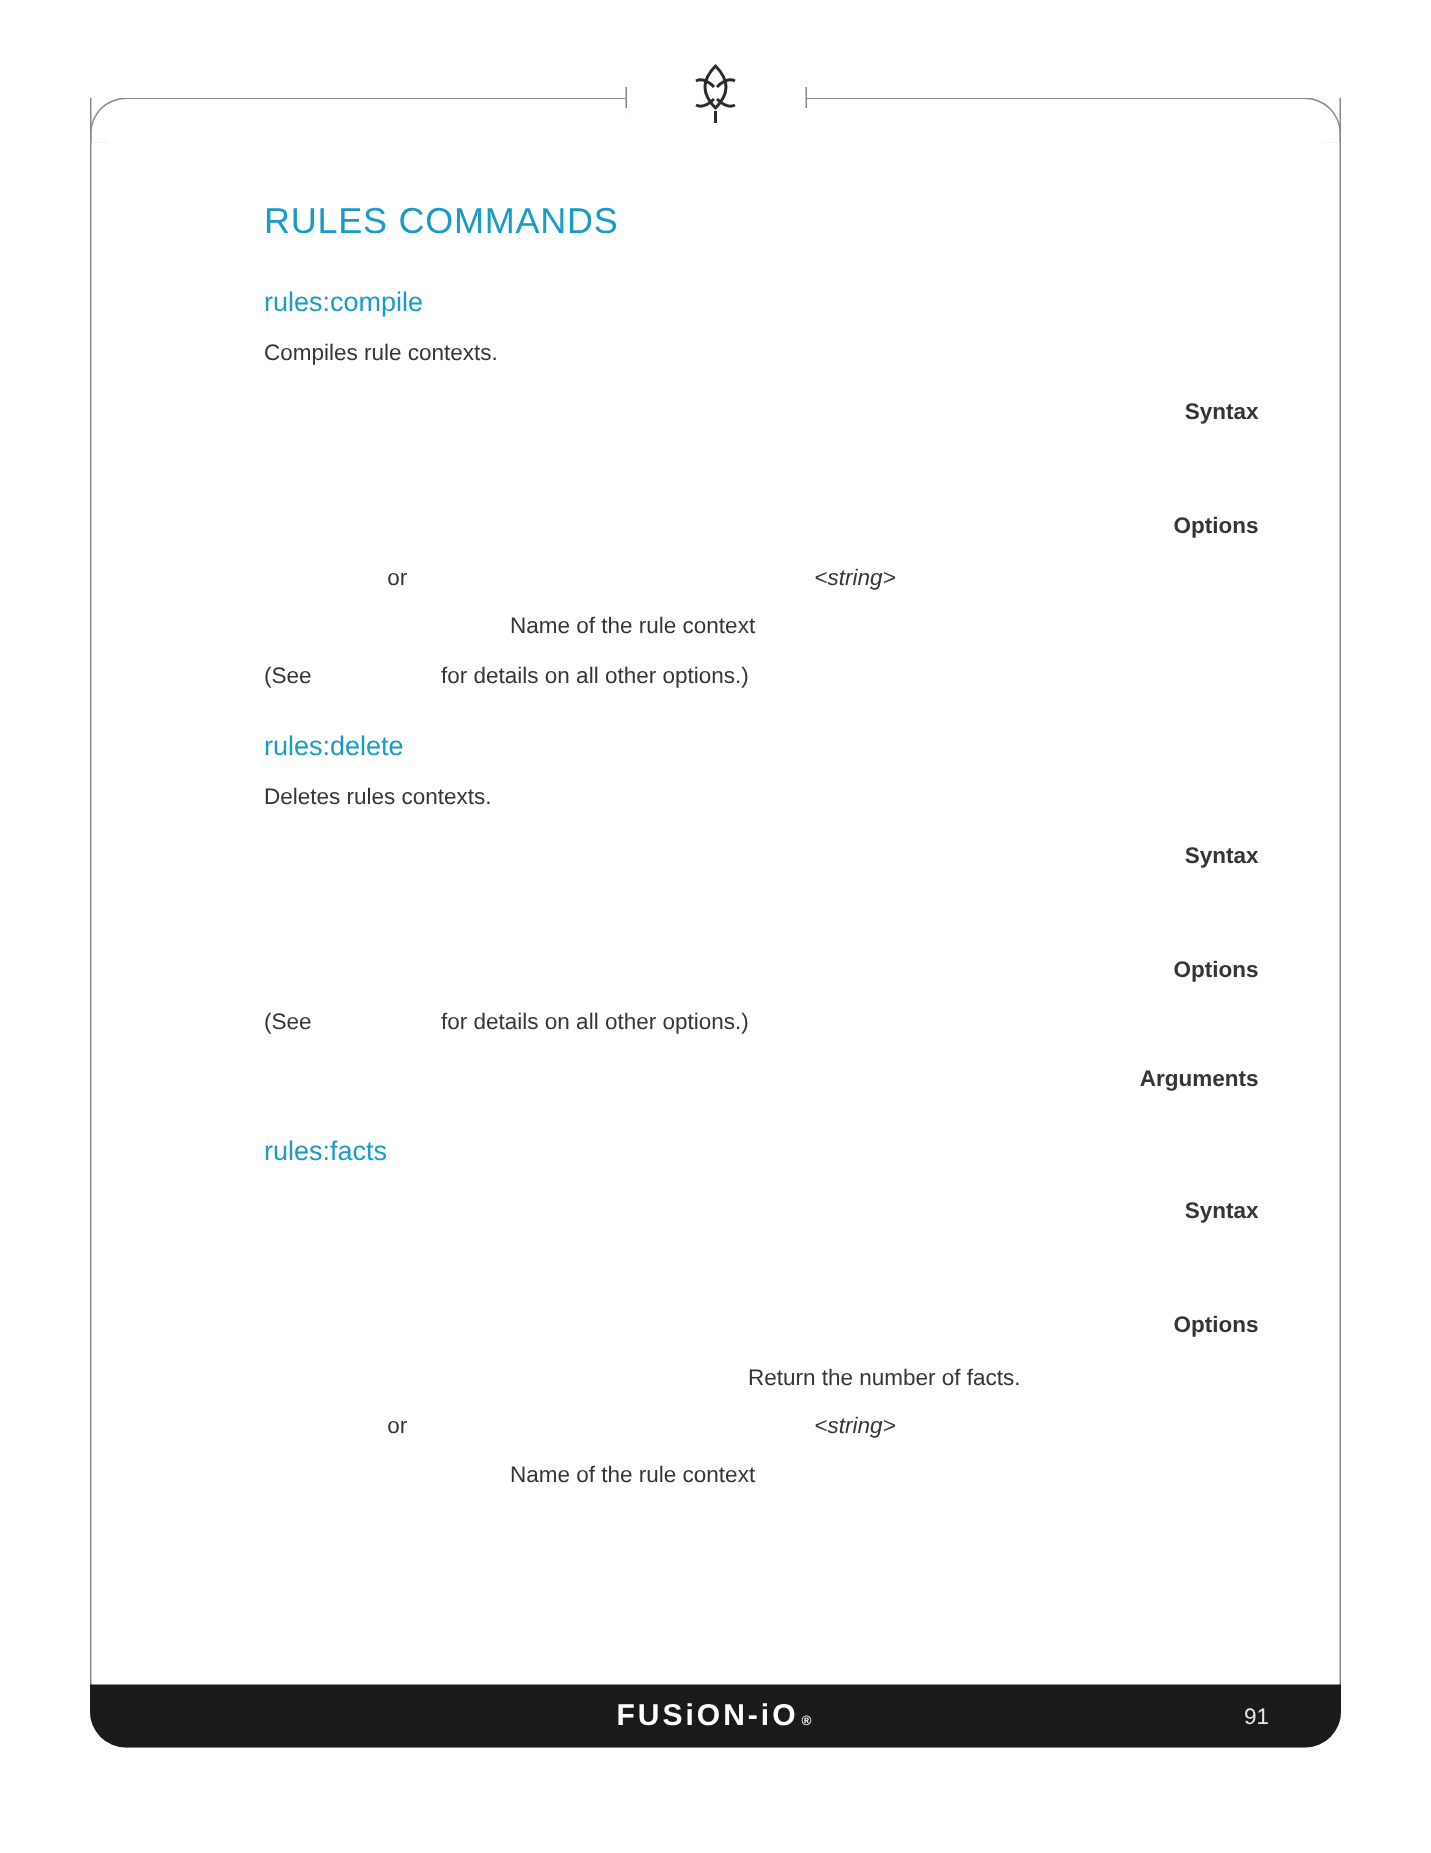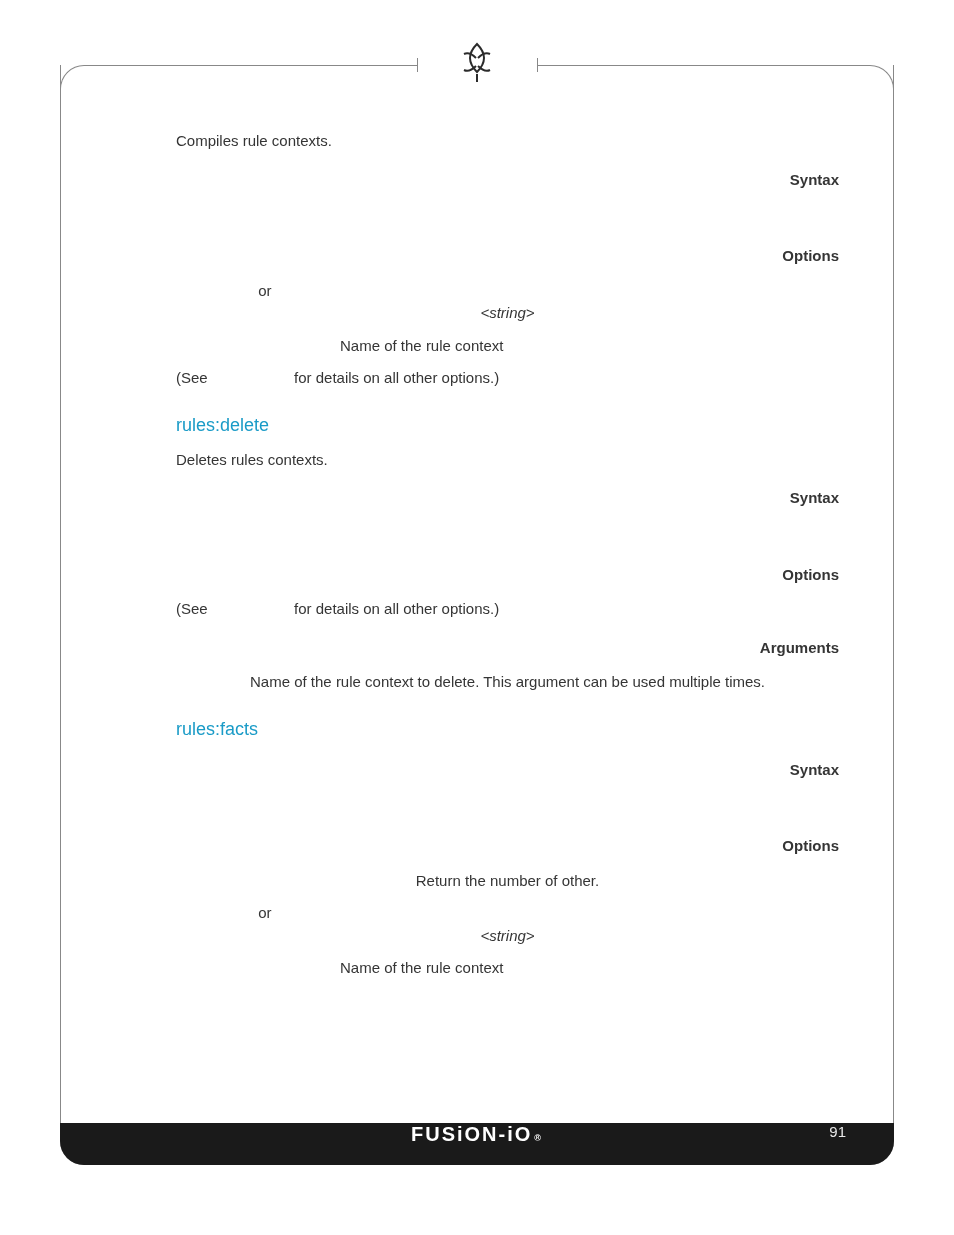--- a/index.html
+++ b/index.html
@@ -73,36 +73,36 @@
     font-family: "Arial Narrow", "Helvetica Neue Condensed", sans-serif;
     font-stretch: condensed;
     font-size: 18px;
     color: #1a9bc7;
     font-weight: 400;
     margin-top: 22px;
     margin-bottom: 10px;
   }
   .para { margin-bottom: 14px; }
   .bold { font-weight: 700; margin-top: 16px; margin-bottom: 12px; text-align: right; }
-  .row { display: flex; margin-bottom: 10px; flex-direction: column; }
+  .row { display: flex; margin-bottom: 10px; }
   .col-opt { width: 125px; flex-shrink: 0; }
   .col-desc { flex: 1; text-align: center; }
   .sub-desc { margin-left: 164px; margin-bottom: 10px; }
   .italic { font-style: italic; }
   .spacer { height: 26px; }
   .footer {
     position: absolute;
     left: 60px;
     right: 60px;
     bottom: 70px;
     height: 42px;
     background: #1a1a1a;
     border-radius: 0 0 24px 24px;
     display: flex;
-    align-items: flex-start;
+    align-items: center;
     justify-content: center;
     color: #fff;
   }
   .footer .pg {
     position: absolute;
     right: 48px;
     font-size: 15px;
     color: #e8e8e8;
   }
   .footer .logo {
@@ -136,22 +136,24 @@
       <path d="M6 30 C10 32 14 30 18 26 M32 30 C28 32 24 30 20 26" stroke="#2b2b2b" stroke-width="2" fill="none"></path>
       <path d="M19 34 L19 42" stroke="#2b2b2b" stroke-width="2"></path>
     </g>
   </svg>
 </div>
 
 <div class="frame"></div>
 
 <div class="content">
 
-
-
+  <div class="h1">RULES COMMANDS</div>
+
+
+  <div class="h2">rules:compile</div>
   <div class="para">Compiles rule contexts.</div>
   <div class="bold">Syntax</div>
   <div class="spacer"></div>
   <div class="bold">Options</div>
 
   <div class="row">
     <div class="col-opt">
       <span style="display:inline-block;width:78px"></span>
       <span>or</span>
     </div>
@@ -171,33 +173,29 @@
   <div class="spacer"></div>
   <div class="bold">Options</div>
 
   <div class="para">
     <span>(See</span>
     <span style="display:inline-block;width:78px"></span>
     <span>for details on all other options.)</span>
   </div>
 
   <div class="bold">Arguments</div>
-  <div class="row">
-    <div style="width:164px;flex-shrink:0"></div>
-    <div class="col-desc">Name of the rule context to delete. This argument can be used multiple times.</div>
-  </div>
 
   <div class="h2">rules:facts</div>
   <div class="bold">Syntax</div>
   <div class="spacer"></div>
   <div class="bold">Options</div>
 
   <div class="row">
     <div style="width:164px;flex-shrink:0"></div>
-    <div class="col-desc">Return the number of other.</div>
+    <div class="col-desc">Return the number of facts.</div>
   </div>
 
   <div class="row">
     <div class="col-opt">
       <span style="display:inline-block;width:78px"></span>
       <span>or</span>
     </div>
     <div class="col-desc italic">&lt;string&gt;</div>
   </div>
   <div class="sub-desc">Name of the rule context</div>

